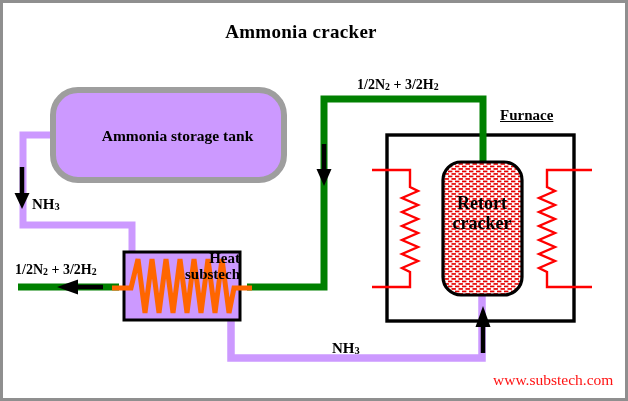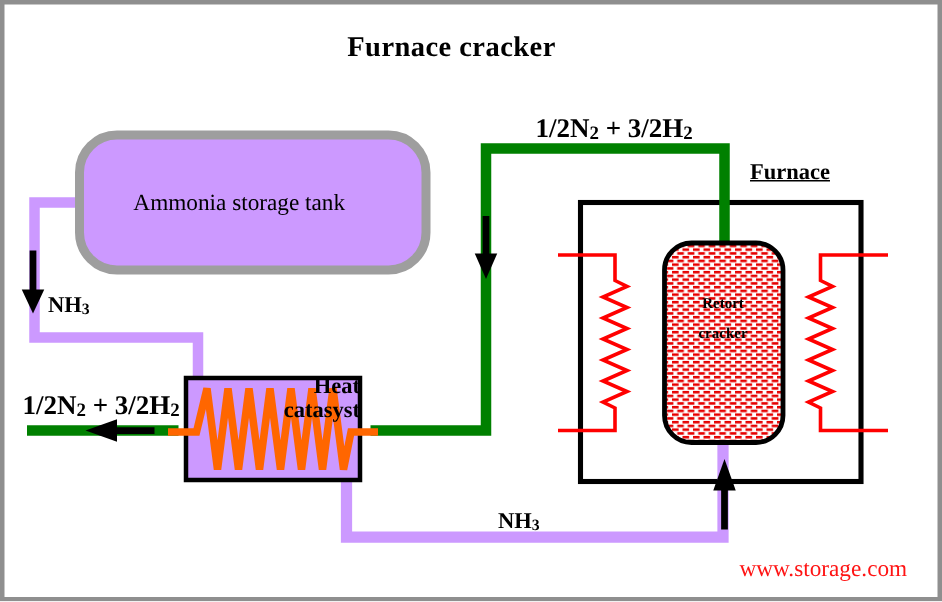--- a/index.html
+++ b/index.html
@@ -22,33 +22,33 @@
     font-weight:bold;font-size:15px;line-height:16px;
     white-space:nowrap;color:#000;
   }
   .lbl .sub{font-size:70%;vertical-align:-0.12em;}
   .title{
     position:absolute;left:0;top:21px;width:602px;
     text-align:center;font-weight:bold;font-size:19px;
     z-index:5;letter-spacing:0.3px;
   }
   .tank-label{
-    position:absolute;left:44px;top:90px;width:231px;height:91px;
+    position:absolute;left:62px;top:90px;width:231px;height:91px;
     display:flex;align-items:center;justify-content:center;
-    font-weight:normal;font-size:15.5px;z-index:5;
+    font-weight:bold;font-size:15.5px;z-index:5;
   }
   .hx-label{
     position:absolute;left:130px;top:210px;width:110px;
     text-align:right;font-weight:bold;font-size:15px;line-height:16px;z-index:5;margin-top:40px;
   }
   .retort-label{
     position:absolute;left:442px;top:193px;width:80px;
-    text-align:center;font-weight:bold;font-size:10px;line-height:20px;z-index:5;
+    text-align:center;font-weight:bold;font-size:18px;line-height:20px;z-index:5;
   }
-  .mix{font-size:18px;}
+  .mix{font-size:14px;}
   .watermark{
     position:absolute;left:493px;top:371px;z-index:5;
     font-size:15.5px;color:#ff1414;white-space:nowrap;
   }
 </style>
 </head>
 <body>
 
 <div class="stage">
 
@@ -92,27 +92,27 @@
     <g fill="#000000" stroke="#000000" style="fill: rgb(0, 0, 0); stroke: rgb(0, 0, 0);">
       <path d="M103 287 L76 287" stroke-width="4.5" fill="none"></path>
       <polygon points="57,287 78,279.5 78,294.5" stroke="none"></polygon>
     </g>
     <g fill="#000000" stroke="#000000" style="fill: rgb(0, 0, 0); stroke: rgb(0, 0, 0);">
       <path d="M483 353 L483 326" stroke-width="4.5" fill="none"></path>
       <polygon points="483,306 475.5,327 490.5,327" stroke="none"></polygon>
     </g>
   </svg>
 
-  <div class="title">Furnace cracker</div>
+  <div class="title">Ammonia cracker</div>
 
   <div class="tank-label">Ammonia storage tank</div>
 
   <div class="hx-label">
     <div>Heat</div>
-    <div>catasyst</div>
+    <div>substech</div>
   </div>
 
   <div class="lbl" style="left:500px;top:107px;text-decoration:underline;">Furnace</div>
 
   <div class="retort-label">
     <div>Retort</div>
     <div>cracker</div>
   </div>
 
   <div class="lbl" style="left:32px;top:196px;">
@@ -124,16 +124,16 @@
   </div>
 
   <div class="lbl mix" style="left:357px;top:77px;">
     <span>1/2N</span><span class="sub">2</span><span> + 3/2H</span><span class="sub">2</span>
   </div>
 
   <div class="lbl mix" style="left:15px;top:262px;">
     <span>1/2N</span><span class="sub">2</span><span> + 3/2H</span><span class="sub">2</span>
   </div>
 
-  <div class="watermark" style="color: rgb(255, 20, 20);">www.storage.com</div>
+  <div class="watermark" style="color: rgb(255, 20, 20);">www.substech.com</div>
 
   <div class="frame" style="border-color: rgb(143, 143, 143);"></div>
 </div>
 
 </body></html>

